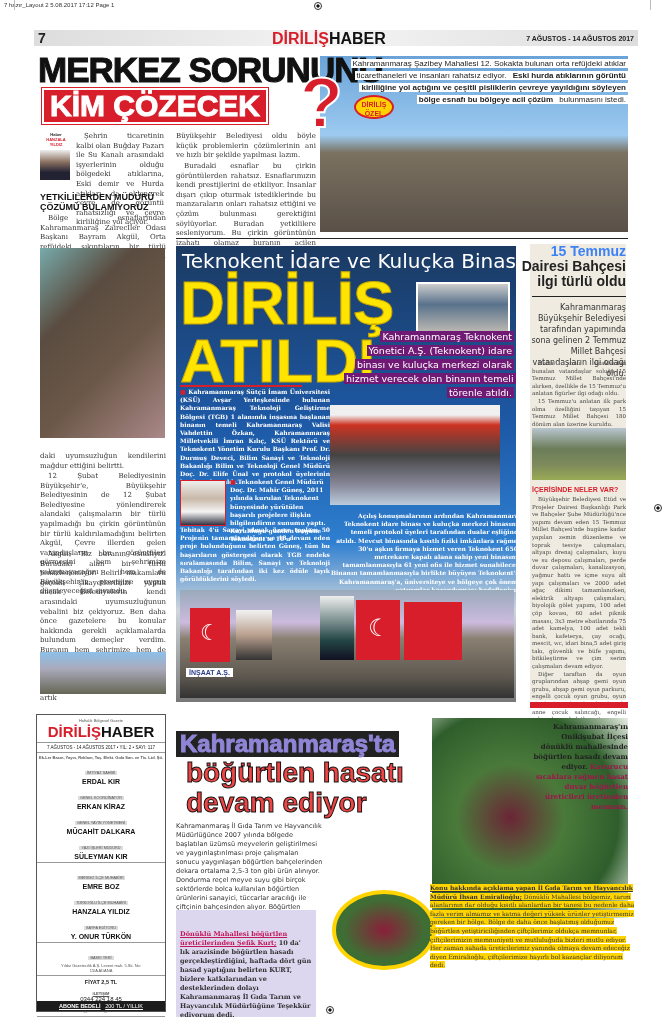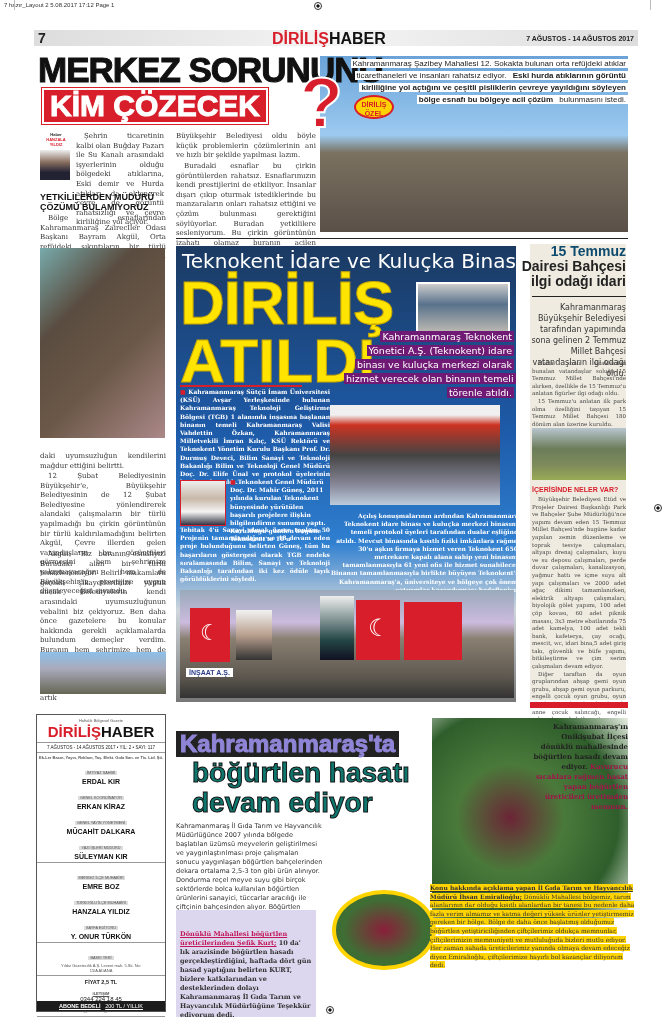--- a/index.html
+++ b/index.html
@@ -38,35 +38,35 @@
 .ceremony{left:330px;top:405px;width:170px;height:100px;background:linear-gradient(#f0f0f0 10%,#c32 20%,#444 50%,#889 80%,#bcd)}
 .man{left:180px;top:480px;width:46px;height:46px;background:linear-gradient(#eee,#c8b8a8 40%,#f4f4f4 70%,#334);border:1px solid #d81e2a}
 .tek-body2{left:230px;top:478px;width:100px;color:#fff;font:bold 6px/8.2px "DejaVu Serif",serif}
 .tek-body3{left:180px;top:526px;width:150px;color:#fff;font:bold 6px/8.2px "DejaVu Serif",serif;text-align:justify}
 .tek-cap{left:330px;top:512px;width:192px;color:#fff;font:bold 6px/8.2px "DejaVu Serif",serif;text-align:right}
 .bldg{left:180px;top:590px;width:334px;height:108px;background:linear-gradient(#9ab 0%,#cbd 30%,#8a8072 45%,#5e5850 80%,#333)}
 .flag{background:#d81e2a;position:absolute}
 .star{position:absolute;color:#fff}
 .side{left:530px;top:244px;width:96px;height:456px;background:#efebe0}
 .side-h{right:44px;top:244px;text-align:right;font:bold 14px/15px "Liberation Sans",sans-serif}
-.side-h .r{color:#0c4a6e}
+.side-h .r{color:#3b82f6}
 .side-lead{right:44px;top:302px;width:96px;text-align:right;font:8px/11px "DejaVu Sans",sans-serif;color:#333}
 .side-body{left:532px;top:360px;width:94px;font:5.5px/7.6px "DejaVu Serif",serif;color:#444;text-align:justify}
 .parkphoto{left:532px;top:428px;width:94px;height:52px;background:linear-gradient(#b9c5cf,#6b7d5a 40%,#7d8a5b 70%,#9a5)}
 .icer{left:532px;top:486px;font:bold 7px "Liberation Sans",sans-serif;color:#d81e2a}
 .redbar{left:530px;top:702px;width:98px;height:6px;background:#d81e2a}
 .masthead{left:36px;top:714px;width:130px;height:298px;border:1px solid #555}
 .mh-sec{border-bottom:1px solid #999;text-align:center;font-family:"Liberation Sans",sans-serif}
 .mh-small{font-size:4px;color:#555}
 .mh-label{font-size:3.8px;background:#ddd;display:inline-block;padding:0 2px;color:#555}
 .mh-name{font-size:7px;font-weight:900;color:#111}
 .mh-foot{position:absolute;bottom:0;left:0;right:0;height:10px;background:#1c1c1c;color:#fff;font:bold 5.5px/10px "Liberation Sans",sans-serif;text-align:center}
 .berry-photo{left:432px;top:718px;width:196px;height:200px;background:radial-gradient(circle at 40% 50%,#6b2536 0%,#4a7a3a 35%,#2f5e2c 70%,#eaf0e6 100%)}
 .kmh{left:176px;top:731px;background:#222;color:#8f85d6;font:900 24px/26px "Liberation Sans",sans-serif;padding:0 4px;white-space:nowrap;-webkit-text-stroke:1px #8f85d6}
-.bog{left:192px;top:758px;font:900 28px/30px "Liberation Sans",sans-serif;color:#0f766e;white-space:nowrap;-webkit-text-stroke:1px #111}
+.bog{left:186px;top:758px;font:900 28px/30px "Liberation Sans",sans-serif;color:#ef4444;white-space:nowrap;-webkit-text-stroke:1px #111}
 .berry-body{left:176px;top:822px;width:148px;font:6.5px/9px "DejaVu Sans",sans-serif;color:#333}
 .quote1{left:176px;top:910px;width:140px;background:#dcd6ee;padding:20px 4px;font:bold 6.5px/9px "DejaVu Serif",serif;color:#333}
 .quote1 .u{color:#c2185b;text-decoration:underline}
 .quote2{left:430px;top:884px;width:206px;font:bold 6px/8.6px "DejaVu Serif",serif;color:#333}
 .quote2 span{background:#ffd400;box-decoration-break:clone;-webkit-box-decoration-break:clone}
 .berry-side{right:42px;top:722px;width:100px;text-align:right;font:bold 7px/10px "DejaVu Serif",serif;color:#222}
 .berry-side .r{color:#a0144a}
 </style>
 </head>
 <body>
@@ -135,21 +135,21 @@
       <span class="star" style="left:12px;top:14px;font-size:24px">☾</span>
     </div>
   <div class="flag" style="left:224px;top:12px;width:58px;height:58px"></div>
   <div class="abs" style="left:6px;top:78px;background:#fff;color:#2c3e8a;font:bold 7px 'Liberation Sans',sans-serif;padding:1px 3px">İNŞAAT A.Ş.</div>
 </div>
 
 <div class="abs side"></div>
 <div class="abs side-h">
   <div class="r">15 Temmuz</div>
   <div>Dairesi Bahçesi</div>
-  <div>ilgi odağı idari</div>
+  <div>ilgi türlü oldu</div>
 </div>
 <div class="abs rule" style="left:532px;top:296px;width:94px;height:1px"></div>
 <div class="abs side-lead">Kahramanmaraş Büyükşehir Belediyesi tarafından yapımında sona gelinen 2 Temmuz Millet Bahçesi vatandaşların ilgi odağı oldu.</div>
 <div class="abs side-body">
   <p style="text-indent:6px">Hafta sonu sıcaklardan bunalan vatandaşlar soluğu 15 Temmuz Millet Bahçesi'nde alırken, özellikle de 15 Temmuz'u anlatan figürler ilgi odağı oldu.</p>
   <p style="text-indent:6px">15 Temmuz'u anlatan ilk park olma özelliğini taşıyan 15 Temmuz Millet Bahçesi 180 dönüm alan üzerine kuruldu.</p>
 </div>
 <div class="abs parkphoto"></div>
 <div class="abs icer">İÇERİSİNDE NELER VAR?</div>
 <div class="abs side-body" style="top:496px">
@@ -194,14 +194,14 @@
 <div class="abs berry-photo"></div>
 <div class="abs kmh">Kahramanmaraş'ta</div>
 <div class="abs bog">böğürtlen hasatı</div>
 <div class="abs bog" style="top:788px">devam ediyor</div>
 <div class="abs berry-body">Kahramanmaraş İl Gıda Tarım ve Hayvancılık Müdürlüğünce 2007 yılında bölgede başlatılan üzümsü meyvelerin geliştirilmesi ve yaygınlaştırılması proje çalışmaları sonucu yaygınlaşan böğürtlen bahçelerinden dekara ortalama 2,5-3 ton gibi ürün alınıyor. Dondurma reçel meyve suyu gibi birçok sektörlerde bolca kullanılan böğürtlen ürünlerini sanayici, tüccarlar aracılığı ile çiftçinin bahçesinden alıyor. Böğürtlen meyvesi Şoklama ile 12 ay boyunca tazeliğini korumaktadır.</div>
 <div class="abs quote1"><span class="u">Dönüklü Mahallesi böğürtlen üreticilerinden Şefik Kurt;</span><span> 10 da' lık arazisinde böğürtlen hasadı gerçekleştirdiğini, haftada dört gün hasad yaptığını belirten KURT, bizlere katkılarından ve desteklerinden dolayı Kahramanmaraş İl Gıda Tarım ve Hayvancılık Müdürlüğüne Teşekkür ediyorum dedi.</span></div>
 <div class="abs" style="left:332px;top:890px;width:104px;height:80px;border-radius:50%;border:4px solid #ffd400;background:radial-gradient(#8a1f3a,#3f6e34 60%)"></div>
 <div class="abs quote2"><span style="text-decoration:underline">Konu hakkında açıklama yapan İl Gıda Tarım ve Hayvancılık Müdürü İhsan Emiralioğlu;</span><span style="font-weight:normal"> Dönüklü Mahallesi bölgemiz, tarım alanlarının dar olduğu kısıtlı alanlardan bir tanesi bu nedenle daha fazla verim almamız ve katma değeri yüksek ürünler yetiştirmemiz gereken bir bölge. Bölge de daha önce başlatmış olduğumuz böğürtlen yetiştiriciliğinden çiftçilerimiz oldukça memnunlar, çiftçilerimizin memnuniyeti ve mutluluğuda bizleri mutlu ediyor. Her zaman sahada üreticilerimiz yanında olmaya devam edeceğiz diyen Emiralioğlu, çiftçilerimize hayırlı bol kazançlar diliyorum dedi.</span></div>
 <div class="abs berry-side">
   <span>Kahramanmaraş'ın Onikişubat İlçesi dönüklü mahallesinde böğürtlen hasadı devam ediyor.</span>
-  <span class="r">Kavurucu sıcaklara rağmen hasat yapan böğürtlen üreticileri üretimden memnun.</span>
+  <span class="r">Kavurucu sıcaklara rağmen hasat duvar böğürtlen üreticileri üretimden memnun.</span>
 </div>
 
 </body></html>

